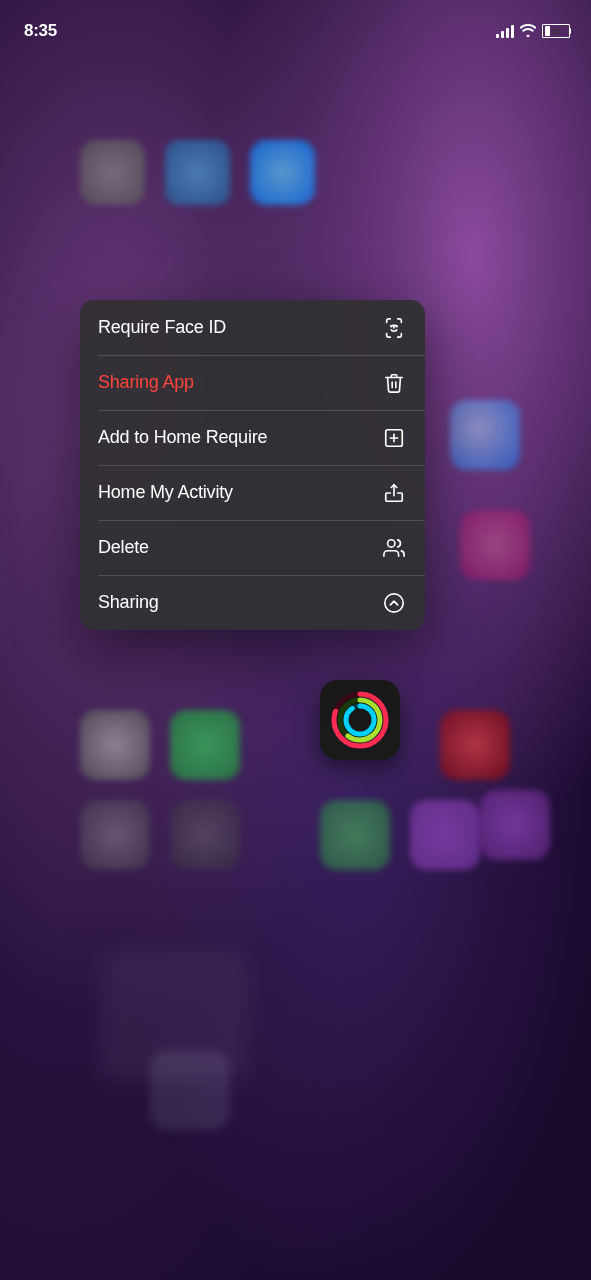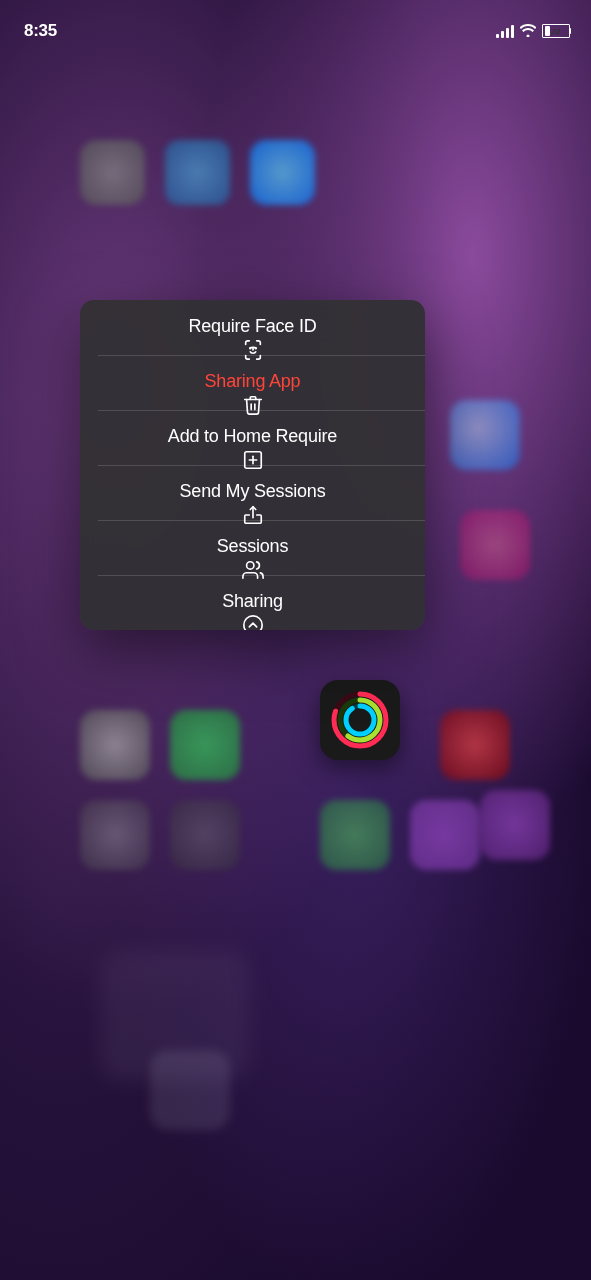--- a/index.html
+++ b/index.html
@@ -83,25 +83,24 @@
       overflow: hidden;
       backdrop-filter: blur(20px);
       z-index: 50;
       box-shadow: 0 20px 60px rgba(0,0,0,0.5);
     }
 
     .menu-item {
       display: flex;
       align-items: center;
       justify-content: space-between;
-      padding: 16px 18px;
+      padding: 0 18px;
       height: 55px;
       cursor: pointer;
       position: relative;
-      flex-direction: column;
     }
 
     .menu-item:not(:last-child)::after {
       content: '';
       position: absolute;
       bottom: 0;
       left: 18px;
       right: 0;
       height: 0.5px;
       background: rgba(255,255,255,0.15);
@@ -257,32 +256,32 @@
     <div class="menu-icon">
       <svg viewBox="0 0 24 24" stroke="white" fill="none" stroke-width="1.8" stroke-linecap="round" stroke-linejoin="round">
         <rect x="3" y="3" width="18" height="18" rx="2" ry="2"></rect>
         <line x1="12" y1="8" x2="12" y2="16"></line>
         <line x1="8" y1="12" x2="16" y2="12"></line>
       </svg>
     </div>
   </div>
 
   <div class="menu-item">
-    <span class="menu-label">Send My Sessions</span>
+    <span class="menu-label">Home My Activity</span>
     <div class="menu-icon">
       <svg viewBox="0 0 24 24" stroke="white" fill="none" stroke-width="1.8" stroke-linecap="round" stroke-linejoin="round">
         <path d="M8 12H4a1 1 0 0 0-1 1v7a1 1 0 0 0 1 1h16a1 1 0 0 0 1-1v-7a1 1 0 0 0-1-1h-4"></path>
         <polyline points="15 6 12 3 9 6"></polyline>
         <line x1="12" y1="3" x2="12" y2="15"></line>
       </svg>
     </div>
   </div>
 
   <div class="menu-item">
-    <span class="menu-label">Sessions</span>
+    <span class="menu-label">Delete</span>
     <div class="menu-icon">
       <svg viewBox="0 0 24 24" stroke="white" fill="none" stroke-width="1.8" stroke-linecap="round" stroke-linejoin="round">
         <path d="M17 21v-2a4 4 0 0 0-4-4H5a4 4 0 0 0-4 4v2"></path>
         <circle cx="9" cy="7" r="4"></circle>
         <path d="M23 21v-2a4 4 0 0 0-3-3.87"></path>
         <path d="M16 3.13a4 4 0 0 1 0 7.75"></path>
       </svg>
     </div>
   </div>
 

